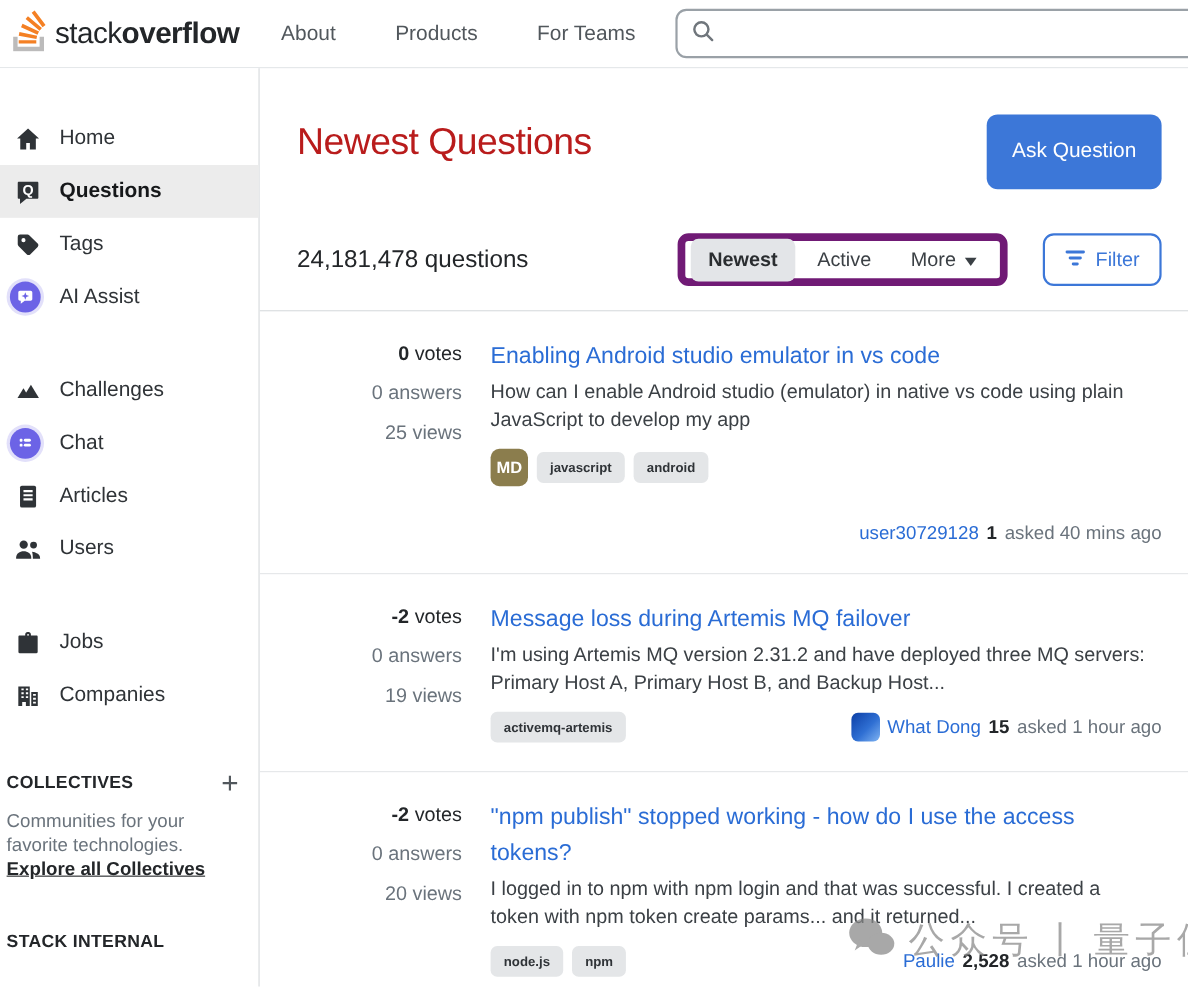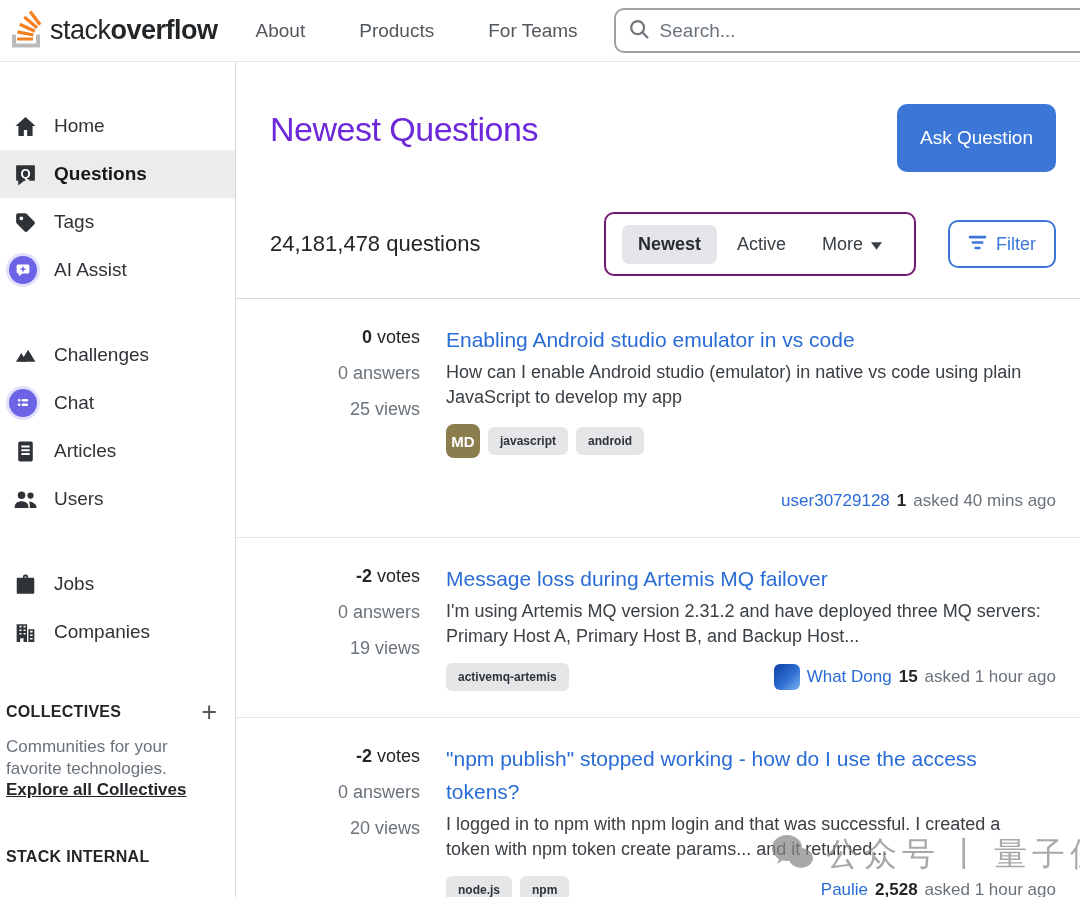--- a/index.html
+++ b/index.html
@@ -62,31 +62,31 @@
   .coll-title { font-size:16px; font-weight:700; letter-spacing:0.3px; color:#232629; }
   .coll-add { background:none; border:none; font-size:27px; line-height:20px; color:#51575c; cursor:pointer; padding:0 4px; }
   .coll-desc { margin-top:14px; font-size:17px; line-height:22px; color:#6a737c; max-width:205px; }
   .coll-link { display:inline-block; font-size:17px; font-weight:700; color:#232629; text-decoration:underline; }
   .stack-internal { margin-top:48px; }
   .si-title { font-size:16px; font-weight:700; letter-spacing:0.3px; color:#232629; }
 
   
   .main { flex:1; padding:42px 24px 0 34px; overflow:hidden; }
   .title-row { display:flex; align-items:flex-start; justify-content:space-between; }
-  .page-title { font-size:34px; font-weight:400; letter-spacing:-0.5px; color:#6d28d9; line-height:50px; }
+  .page-title { font-size:34px; font-weight:400; letter-spacing:-0.5px; color:#b91c1c; line-height:50px; }
   .ask-btn {
     height:68px; padding:0 23px; border:none; border-radius:10px;
     background:#3c77d8; color:#fff; font-size:19px; font-weight:500;
     font-family:inherit; cursor:pointer;
   }
   .controls-row { margin-top:40px; display:flex; align-items:center; }
   .q-count { font-size:22px; color:#232629; flex:1; }
   .sort-tabs {
-    display:flex; align-items:center; border:2px solid #701a75; border-radius:10px;
-    height:64px; padding:0 16px; gap:4px; background:#fff;
+    display:flex; align-items:center; border:7px solid #701a75; border-radius:10px;
+    height:48px; padding:0 5px; gap:4px; background:#fff;
   }
   .sort-tab {
     font-size:18px; color:#3b4045; padding:9px 16px; border-radius:7px;
     display:flex; align-items:center; gap:8px; cursor:pointer; white-space:nowrap;
   }
   .sort-tab.active { background:#e3e5e8; font-weight:700; color:#2a2d30; }
   .sort-tab svg { width:11px; height:8px; fill:#3b4045; }
   .filter-btn {
     margin-left:32px; height:48px; padding:0 18px; border-radius:10px;
     border:2px solid #3c77d8; background:#fff; color:#3c77d8;
@@ -156,21 +156,20 @@
   <nav class="nav-items" id="nav-items">
       <a class="nav-item">About</a>
       <a class="nav-item">Products</a>
       <a class="nav-item">For Teams</a>
     </nav>
   <div class="searchbox">
     <span><svg viewBox="0 0 24 24" fill="none" stroke="#70767c" stroke-width="2.4">
           <circle cx="10.5" cy="10.5" r="7"></circle>
           <path d="m15.8 15.8 5.4 5.4" stroke-linecap="round"></path>
         </svg></span>
-    <input type="text" placeholder="Search..." style="">
   </div>
 </header>
 
 <div class="layout">
   <aside class="sidebar">
     <nav id="sidebar-items">
         <div class="side-item">
           <span class="side-icon">
             <svg viewBox="0 0 24 24" fill="currentColor">
               <path d="M12 2.8 2.4 11.4h2.8V21h5.2v-5.6h3.2V21h5.2v-9.6h2.8L12 2.8Z"></path>

